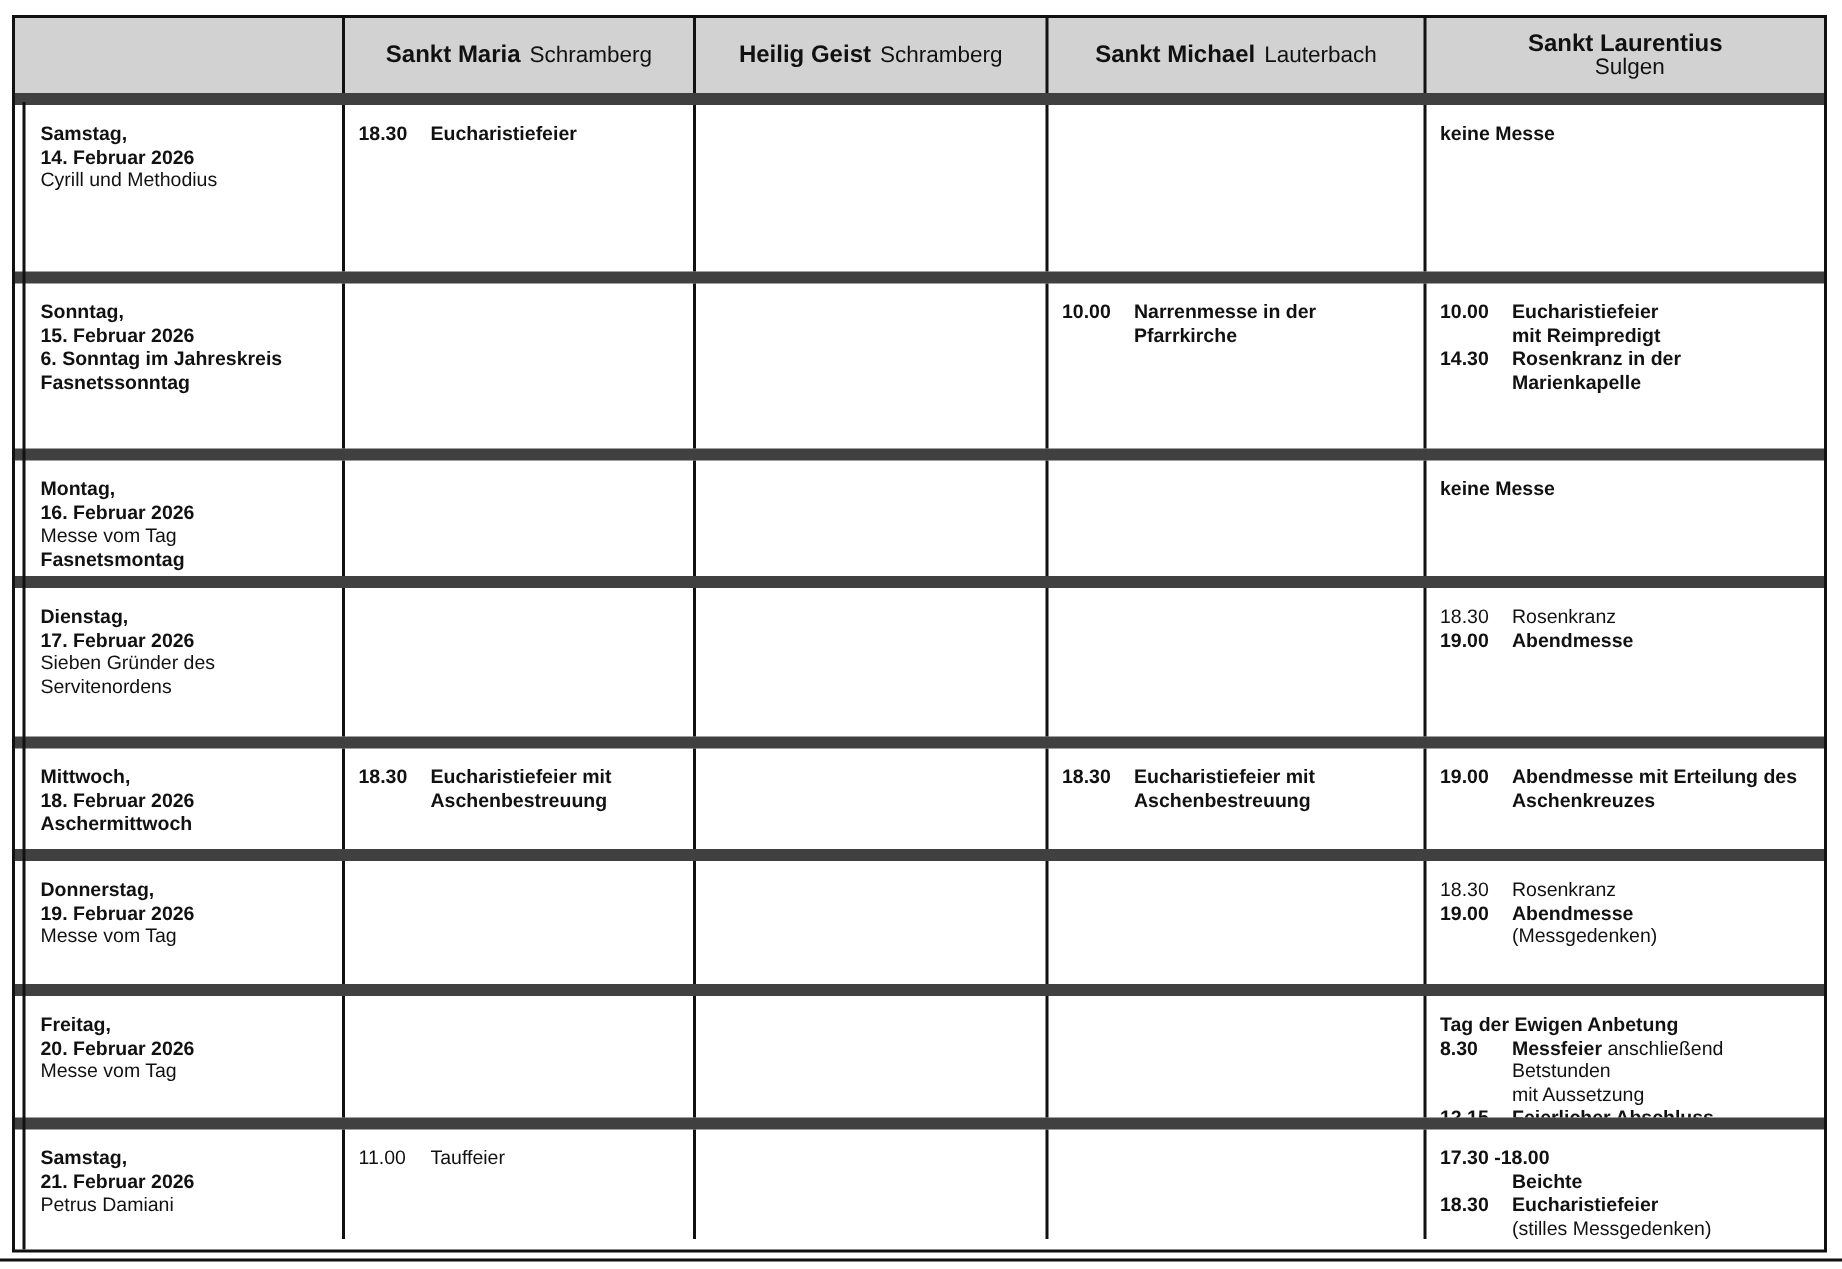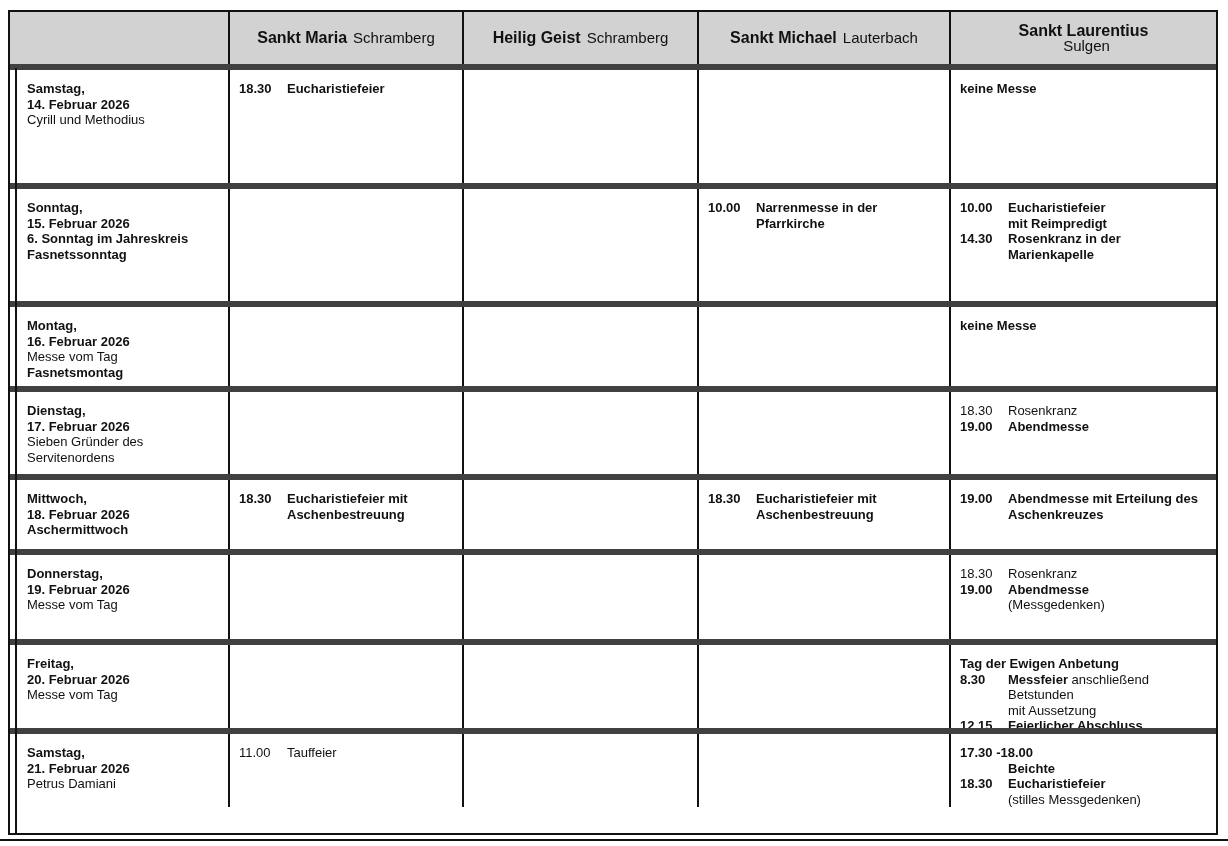--- a/index.html
+++ b/index.html
@@ -11,21 +11,21 @@
     color:#111;
     overflow:hidden;
   }
   .schedule-table{
     position:absolute;left:8px;top:10px;
     width:1210px;height:825px;
     border:2px solid #111;
     box-sizing:border-box;
     background:#fff;
   }
-  .trow{display:flex;border-bottom:6px solid #404040;box-sizing:border-box;}
+  .trow{display:flex;border-bottom:8px solid #404040;box-sizing:border-box;}
   .trow:last-child{border-bottom:none;}
   .tcell{
     box-sizing:border-box;
     border-right:2px solid #111;
     padding:11px 6px 4px 9px;
     font-size:13px;line-height:15.5px;
     overflow:hidden;
   }
   .tcell:last-child{border-right:none;}
   .c0{width:220px;padding-left:17px;}
@@ -136,21 +136,21 @@
           </div>
           <div class="tcell c1"></div>
           <div class="tcell c2"></div>
           <div class="tcell c3"></div>
           <div class="tcell c4">
             <div class="blk">
               <div class="ln"><span style="font-weight: 700;">keine Messe</span></div>
             </div>
           </div>
         </div>
-        <div class="trow" style="height: 88px;">
+        <div class="trow" style="height: 107px;">
           <div class="tcell c0">
             <div class="ln"><span style="font-weight: 700;">Dienstag,</span></div>
             <div class="ln"><span style="font-weight: 700;">17. Februar 2026</span></div>
             <div class="ln"><span style="font-weight: 400;">Sieben Gründer des</span></div>
             <div class="ln"><span style="font-weight: 400;">Servitenordens</span></div>
           </div>
           <div class="tcell c1"></div>
           <div class="tcell c2"></div>
           <div class="tcell c3"></div>
           <div class="tcell c4">

